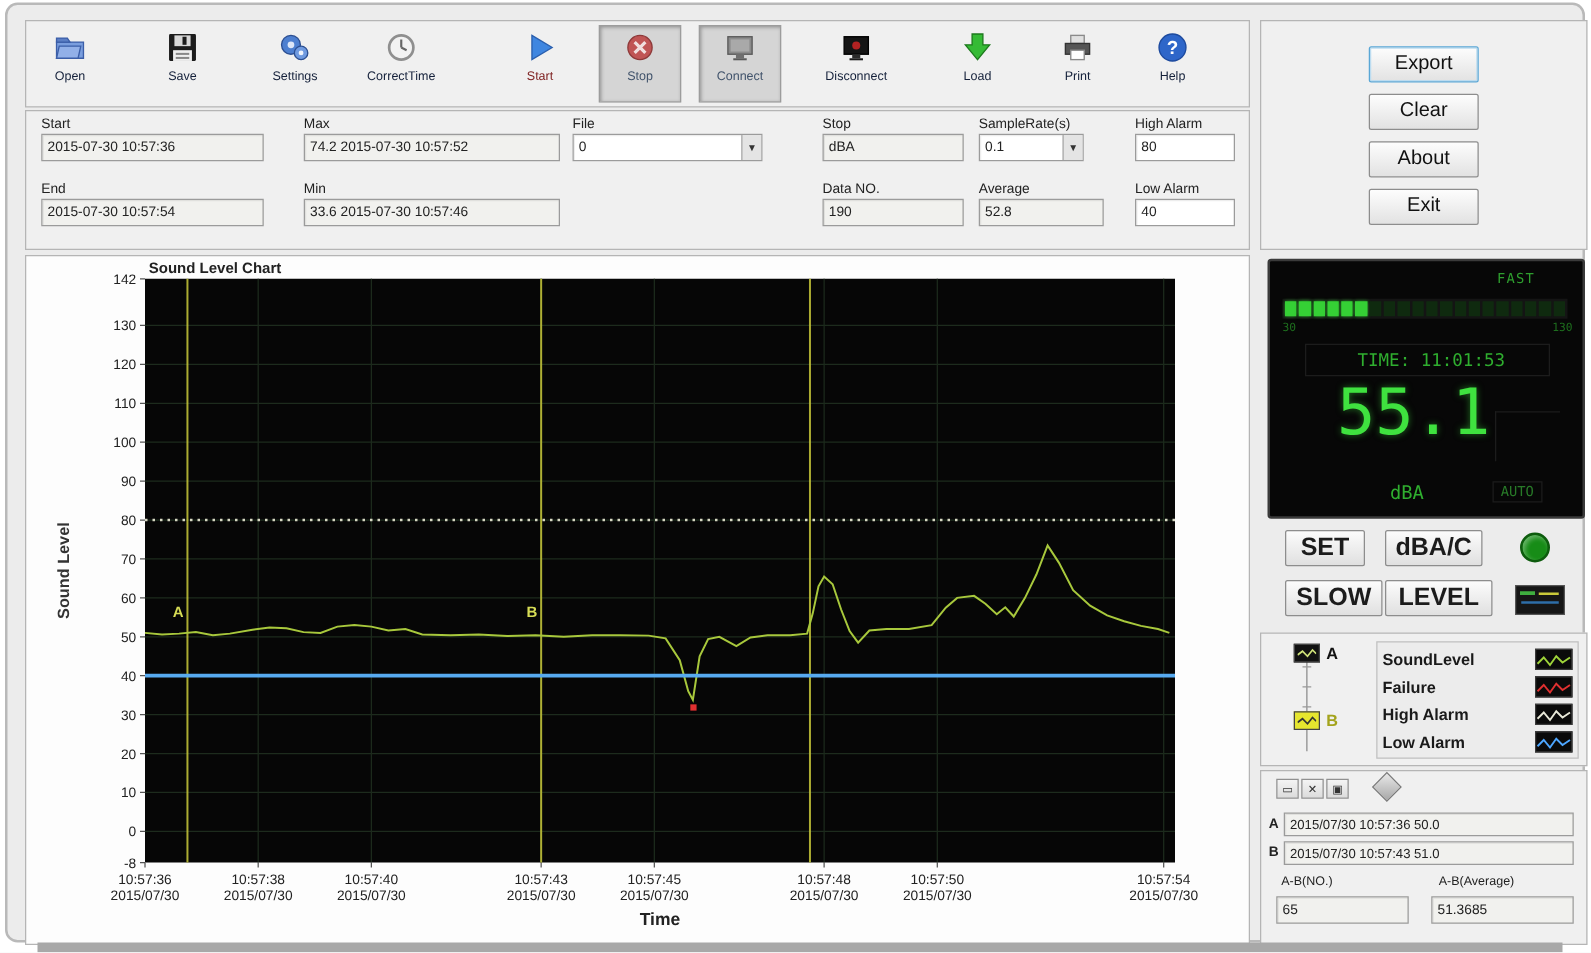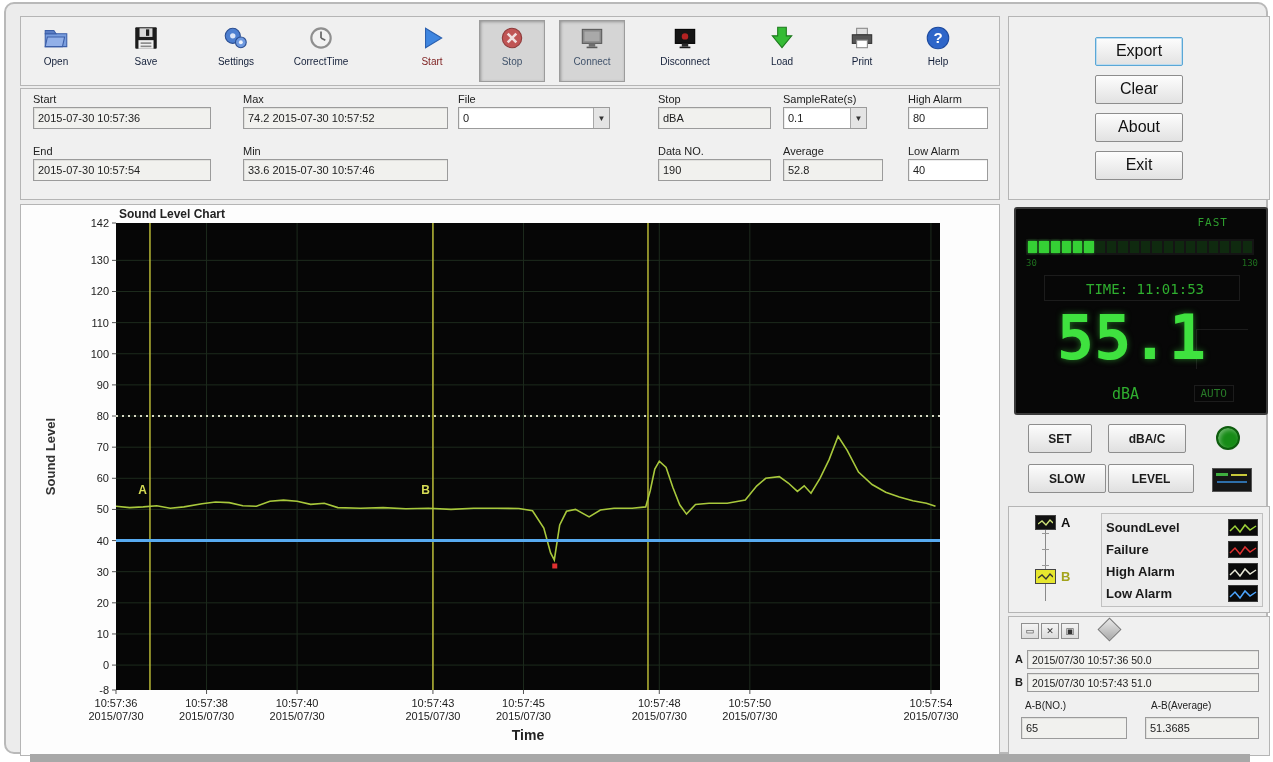--- a/index.html
+++ b/index.html
@@ -47,30 +47,30 @@
   .lcd { position:absolute; left:1008px; top:203px; width:254px; height:208px; background:#070707;
          border:2px solid #3a3a3a; border-radius:3px; font-family:"DejaVu Sans Mono", monospace; }
   .lcd .fast { position:absolute; right:38px; top:7px; font-size:11px; color:#2e9e2e; letter-spacing:1px; }
   .levelbar { position:absolute; left:10px; top:30px; width:228px; height:16px; background:#141414; display:flex; gap:2px; padding:2px; }
   .seg { flex:1 1 auto; background:#0f2a0f; }
   .seg.lit { background:#35d035; box-shadow:0 0 3px #2aa82a; }
   .lcd .smin { position:absolute; left:10px; top:49px; font-size:9px; color:#1e6e1e; }
   .lcd .smax { position:absolute; right:8px; top:49px; font-size:9px; color:#1e6e1e; }
   .lcd .time { position:absolute; left:34px; top:72px; font-size:14px; color:#2fae2f;margin-left:36px; }
   .lcd .timebox { position:absolute; left:28px; top:66px; width:196px; height:26px; border:1px solid #1c1c1c; }
-  .lcd .bigval { position:absolute; left:40px; top:92px; width:150px; text-align:right;
-                 font-size:62px; font-weight:bold; color:#3fe23f; text-shadow:0 0 6px rgba(60,220,60,.5); }
+  .lcd .bigval { position:absolute; left:40px; top:92px; width:150px; text-align:center;
+                 font-size:51px; font-weight:normal; color:#3fe23f; text-shadow:0 0 6px rgba(60,220,60,.5); }
   .lcd .valbox { position:absolute; left:180px; top:120px; width:52px; height:40px; border-left:1px solid #1c1c1c; border-top:1px solid #1c1c1c; }
   .lcd .unit { position:absolute; left:96px; bottom:10px; font-size:15px; color:#2fae2f; }
   .lcd .auto { position:absolute; right:32px; bottom:11px; font-size:11px; color:#287a28; border:1px solid #1c1c1c; padding:1px 6px; }
 
   
   .meterbtns { position:absolute; left:1008px; top:414px; width:254px; height:86px; }
   .mbtn { position:absolute; height:29px; background:linear-gradient(#fcfcfc,#e0e0e0); border:1px solid #8d8d8d;
-          border-radius:2px; font-size:12px; font-weight:bold; color:#1c1c1c; cursor:pointer; }
+          border-radius:2px; font-size:20px; font-weight:bold; color:#1c1c1c; cursor:pointer; }
   .led { position:absolute; left:202px; top:8px; width:24px; height:24px; border-radius:50%;
          background:#178c17; border:2px solid #0e5c0e; box-shadow: inset 2px 2px 4px rgba(255,255,255,.35); cursor:pointer; }
   .minidisp { position:absolute; left:198px; top:50px; width:40px; height:24px; background:#161616; border:1px solid #555;
               cursor:pointer; overflow:hidden; }
   .minidisp span { position:absolute; background:#3fae3f; }
 
   
   .legendpanel { left:1002px; top:502px; width:262px; height:107px; }
   .track { position:absolute; left:36px; top:12px; width:1px; height:82px; background:#8a8a8a; }
   .track i { position:absolute; left:-3px; width:7px; height:1px; background:#999; }

